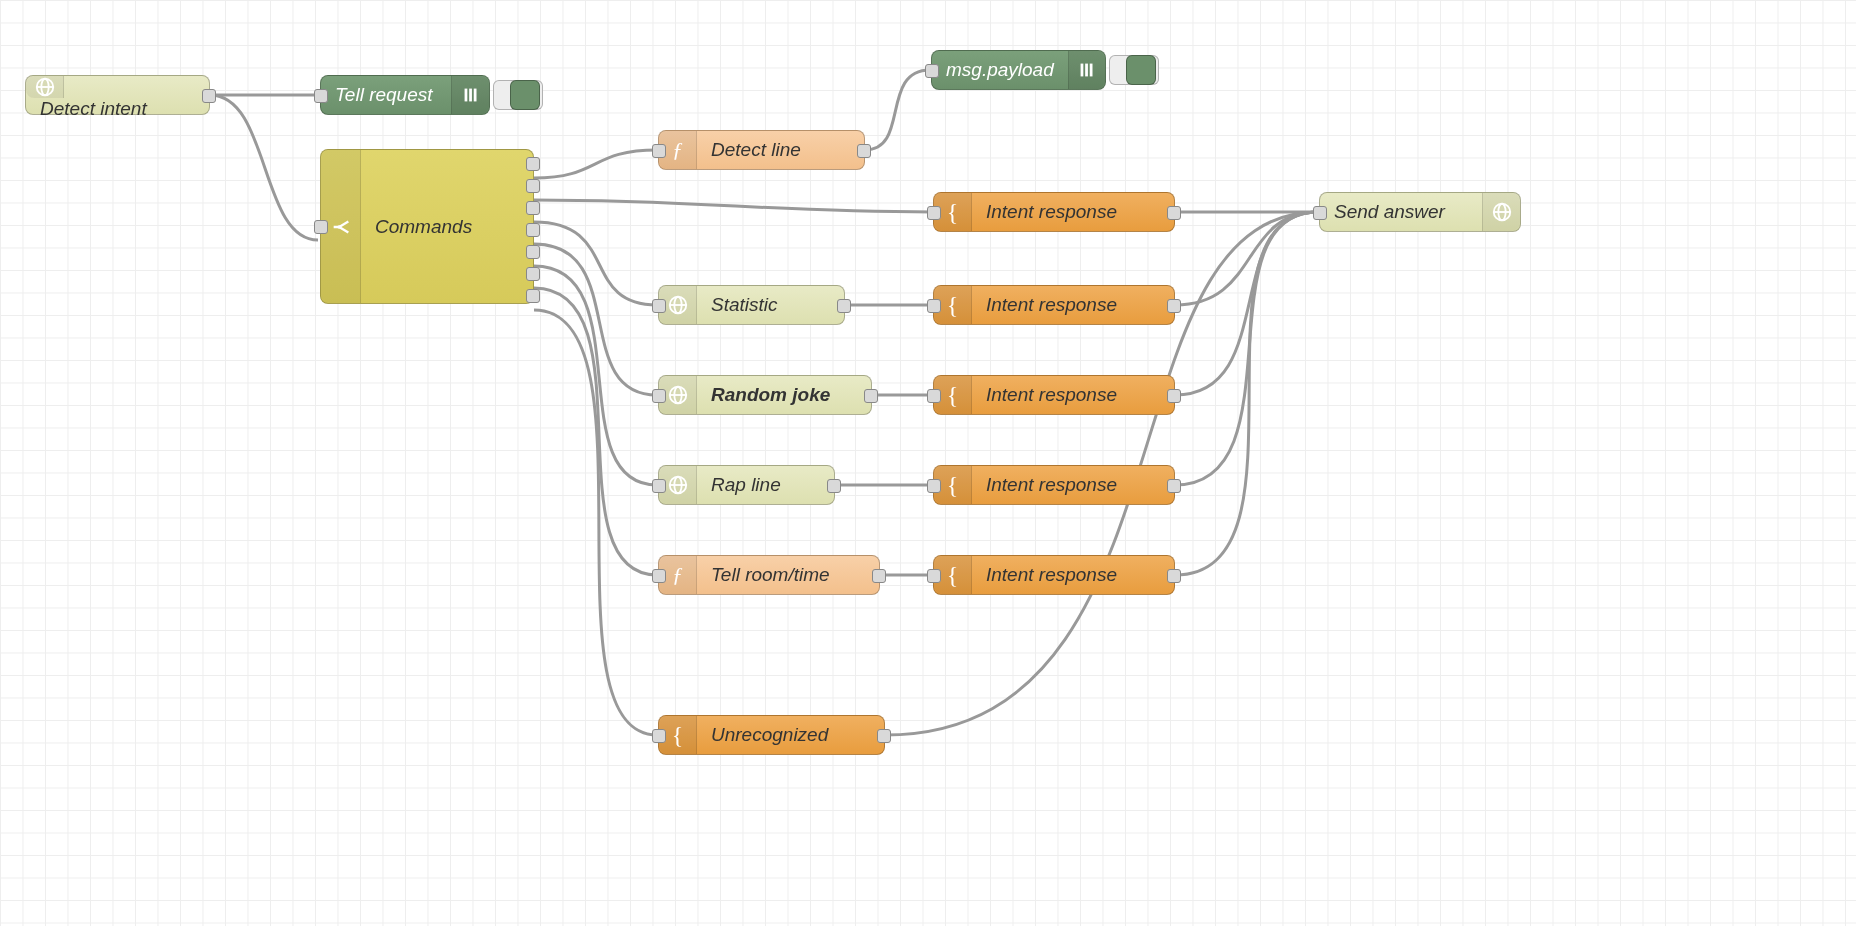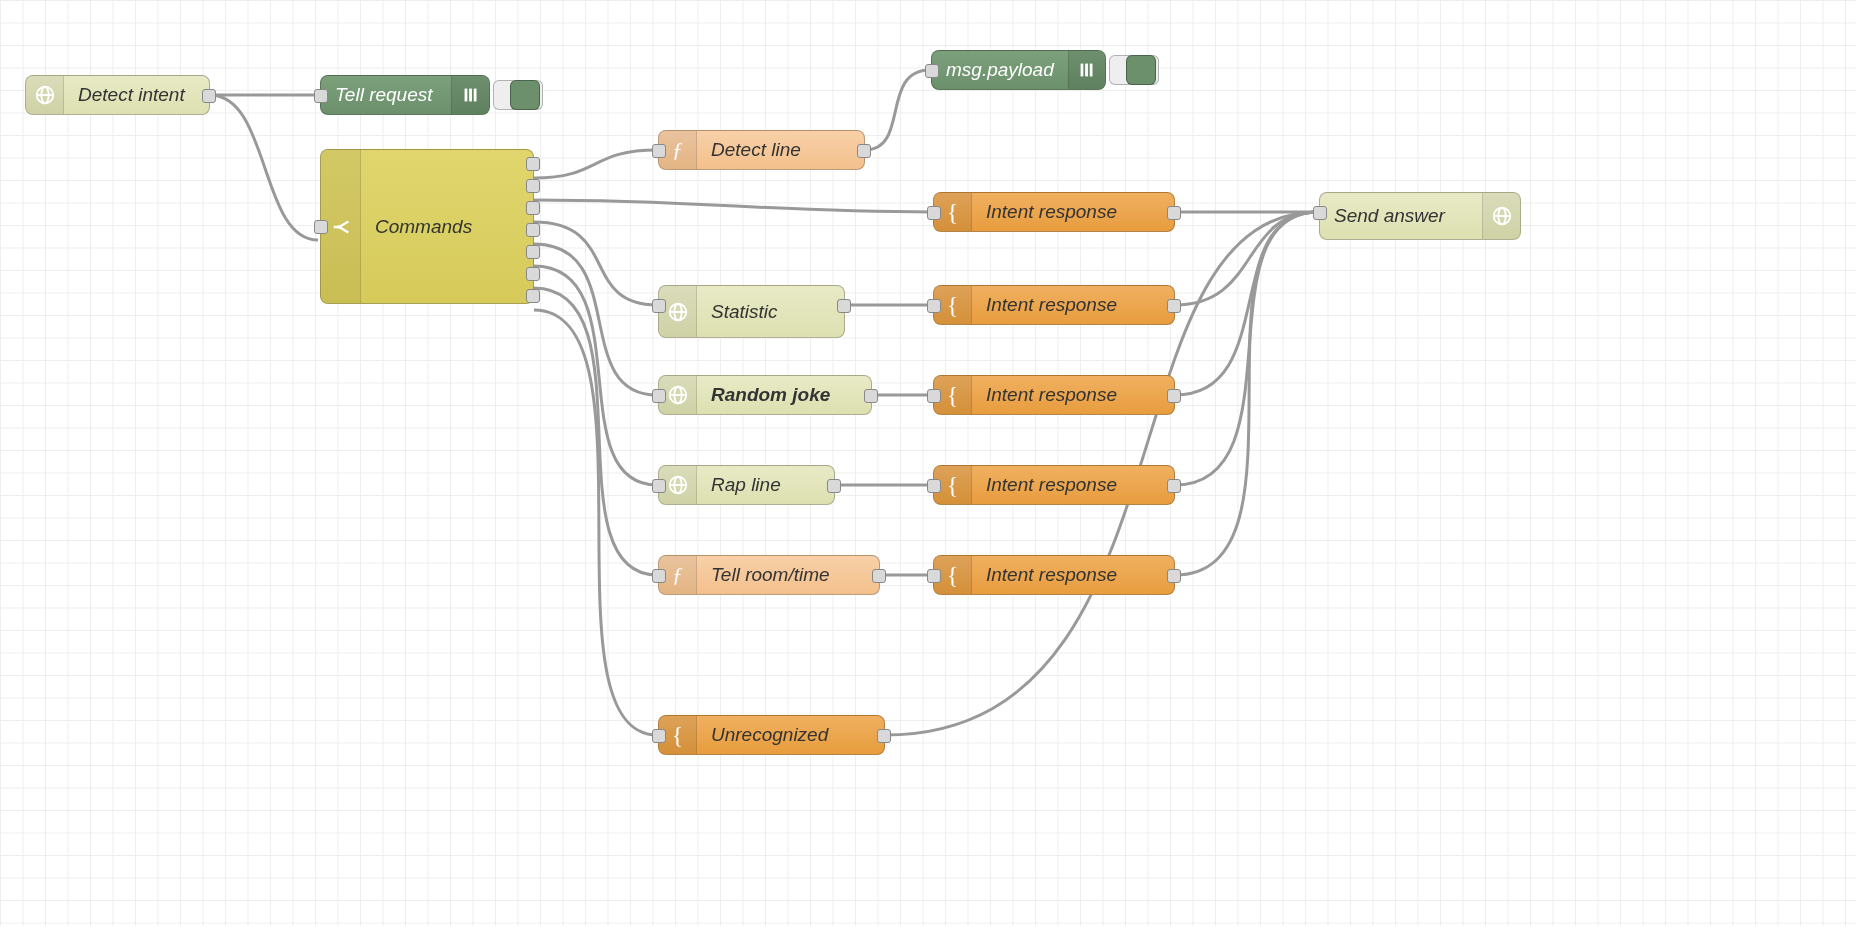--- a/index.html
+++ b/index.html
@@ -140,21 +140,21 @@
 
   <path class="wire" d="M 1175,395 C 1280,395 1220,212 1318,212"></path>
 
   <path class="wire" d="M 1175,485 C 1300,485 1200,212 1318,212"></path>
 
   <path class="wire" d="M 1175,575 C 1320,575 1180,212 1318,212"></path>
 
   <path class="wire" d="M 885,735 C 1200,735 1100,212 1318,212"></path>
 </svg>
 
-<div class="node theme-olive" style="left:25px; top:75px; width:185px; height:40px;">
+<div class="node theme-olive" style="left:25px; top:75px; width:185px; height:40px;flex-direction:column;">
   <div class="iconbox">
     <svg class="ico" viewBox="0 0 24 24">
           <circle cx="12" cy="12" r="9" fill="none" stroke="#fff" stroke-width="2"></circle>
           <ellipse cx="12" cy="12" rx="4" ry="9" fill="none" stroke="#fff" stroke-width="2"></ellipse>
           <line x1="3" y1="12" x2="21" y2="12" stroke="#fff" stroke-width="2"></line>
         </svg>
   </div>
   <div class="label">Detect intent</div>
   <div class="port" style="right:-7px; top:13px;"></div>
 </div>
@@ -207,21 +207,21 @@
 
 <div class="node theme-peach" style="left:658px; top:130px; width:207px; height:40px;">
   <div class="iconbox">
     <span style="font-style:italic;font-size:22px;color:#fff;font-family:serif;">ƒ</span>
   </div>
   <div class="label">Detect line</div>
   <div class="port" style="left:-7px; top:13px;"></div>
   <div class="port" style="right:-7px; top:13px;"></div>
 </div>
 
-<div class="node theme-olive" style="left:658px; top:285px; width:187px; height:53px;">
+<div class="node theme-olive" style="left:658px; top:285px; width:187px; height:40px;">
   <div class="iconbox">
     <svg class="ico" viewBox="0 0 24 24">
           <circle cx="12" cy="12" r="9" fill="none" stroke="#fff" stroke-width="2"></circle>
           <ellipse cx="12" cy="12" rx="4" ry="9" fill="none" stroke="#fff" stroke-width="2"></ellipse>
           <line x1="3" y1="12" x2="21" y2="12" stroke="#fff" stroke-width="2"></line>
         </svg>
   </div>
   <div class="label">Statistic</div>
   <div class="port" style="left:-7px; top:13px;"></div>
   <div class="port" style="right:-7px; top:13px;"></div>
@@ -309,21 +309,21 @@
 
 <div class="node theme-orange" style="left:933px; top:555px; width:242px; height:40px;">
   <div class="iconbox">
         <span style="font-size:24px;color:#fff;font-family:serif;font-style:normal;">{</span>
       </div>
   <div class="label">Intent response</div>
   <div class="port" style="left:-7px; top:13px;"></div>
   <div class="port" style="right:-7px; top:13px;"></div>
 </div>
 
-<div class="node theme-olive icon-right" style="left:1319px; top:192px; width:202px; height:48px;">
+<div class="node theme-olive icon-right" style="left:1319px; top:192px; width:202px; height:40px;">
   <div class="label">Send answer</div>
   <div class="iconbox">
     <svg class="ico" viewBox="0 0 24 24">
           <circle cx="12" cy="12" r="9" fill="none" stroke="#fff" stroke-width="2"></circle>
           <ellipse cx="12" cy="12" rx="4" ry="9" fill="none" stroke="#fff" stroke-width="2"></ellipse>
           <line x1="3" y1="12" x2="21" y2="12" stroke="#fff" stroke-width="2"></line>
         </svg>
   </div>
   <div class="port" style="left:-7px; top:13px;"></div>
 </div>

